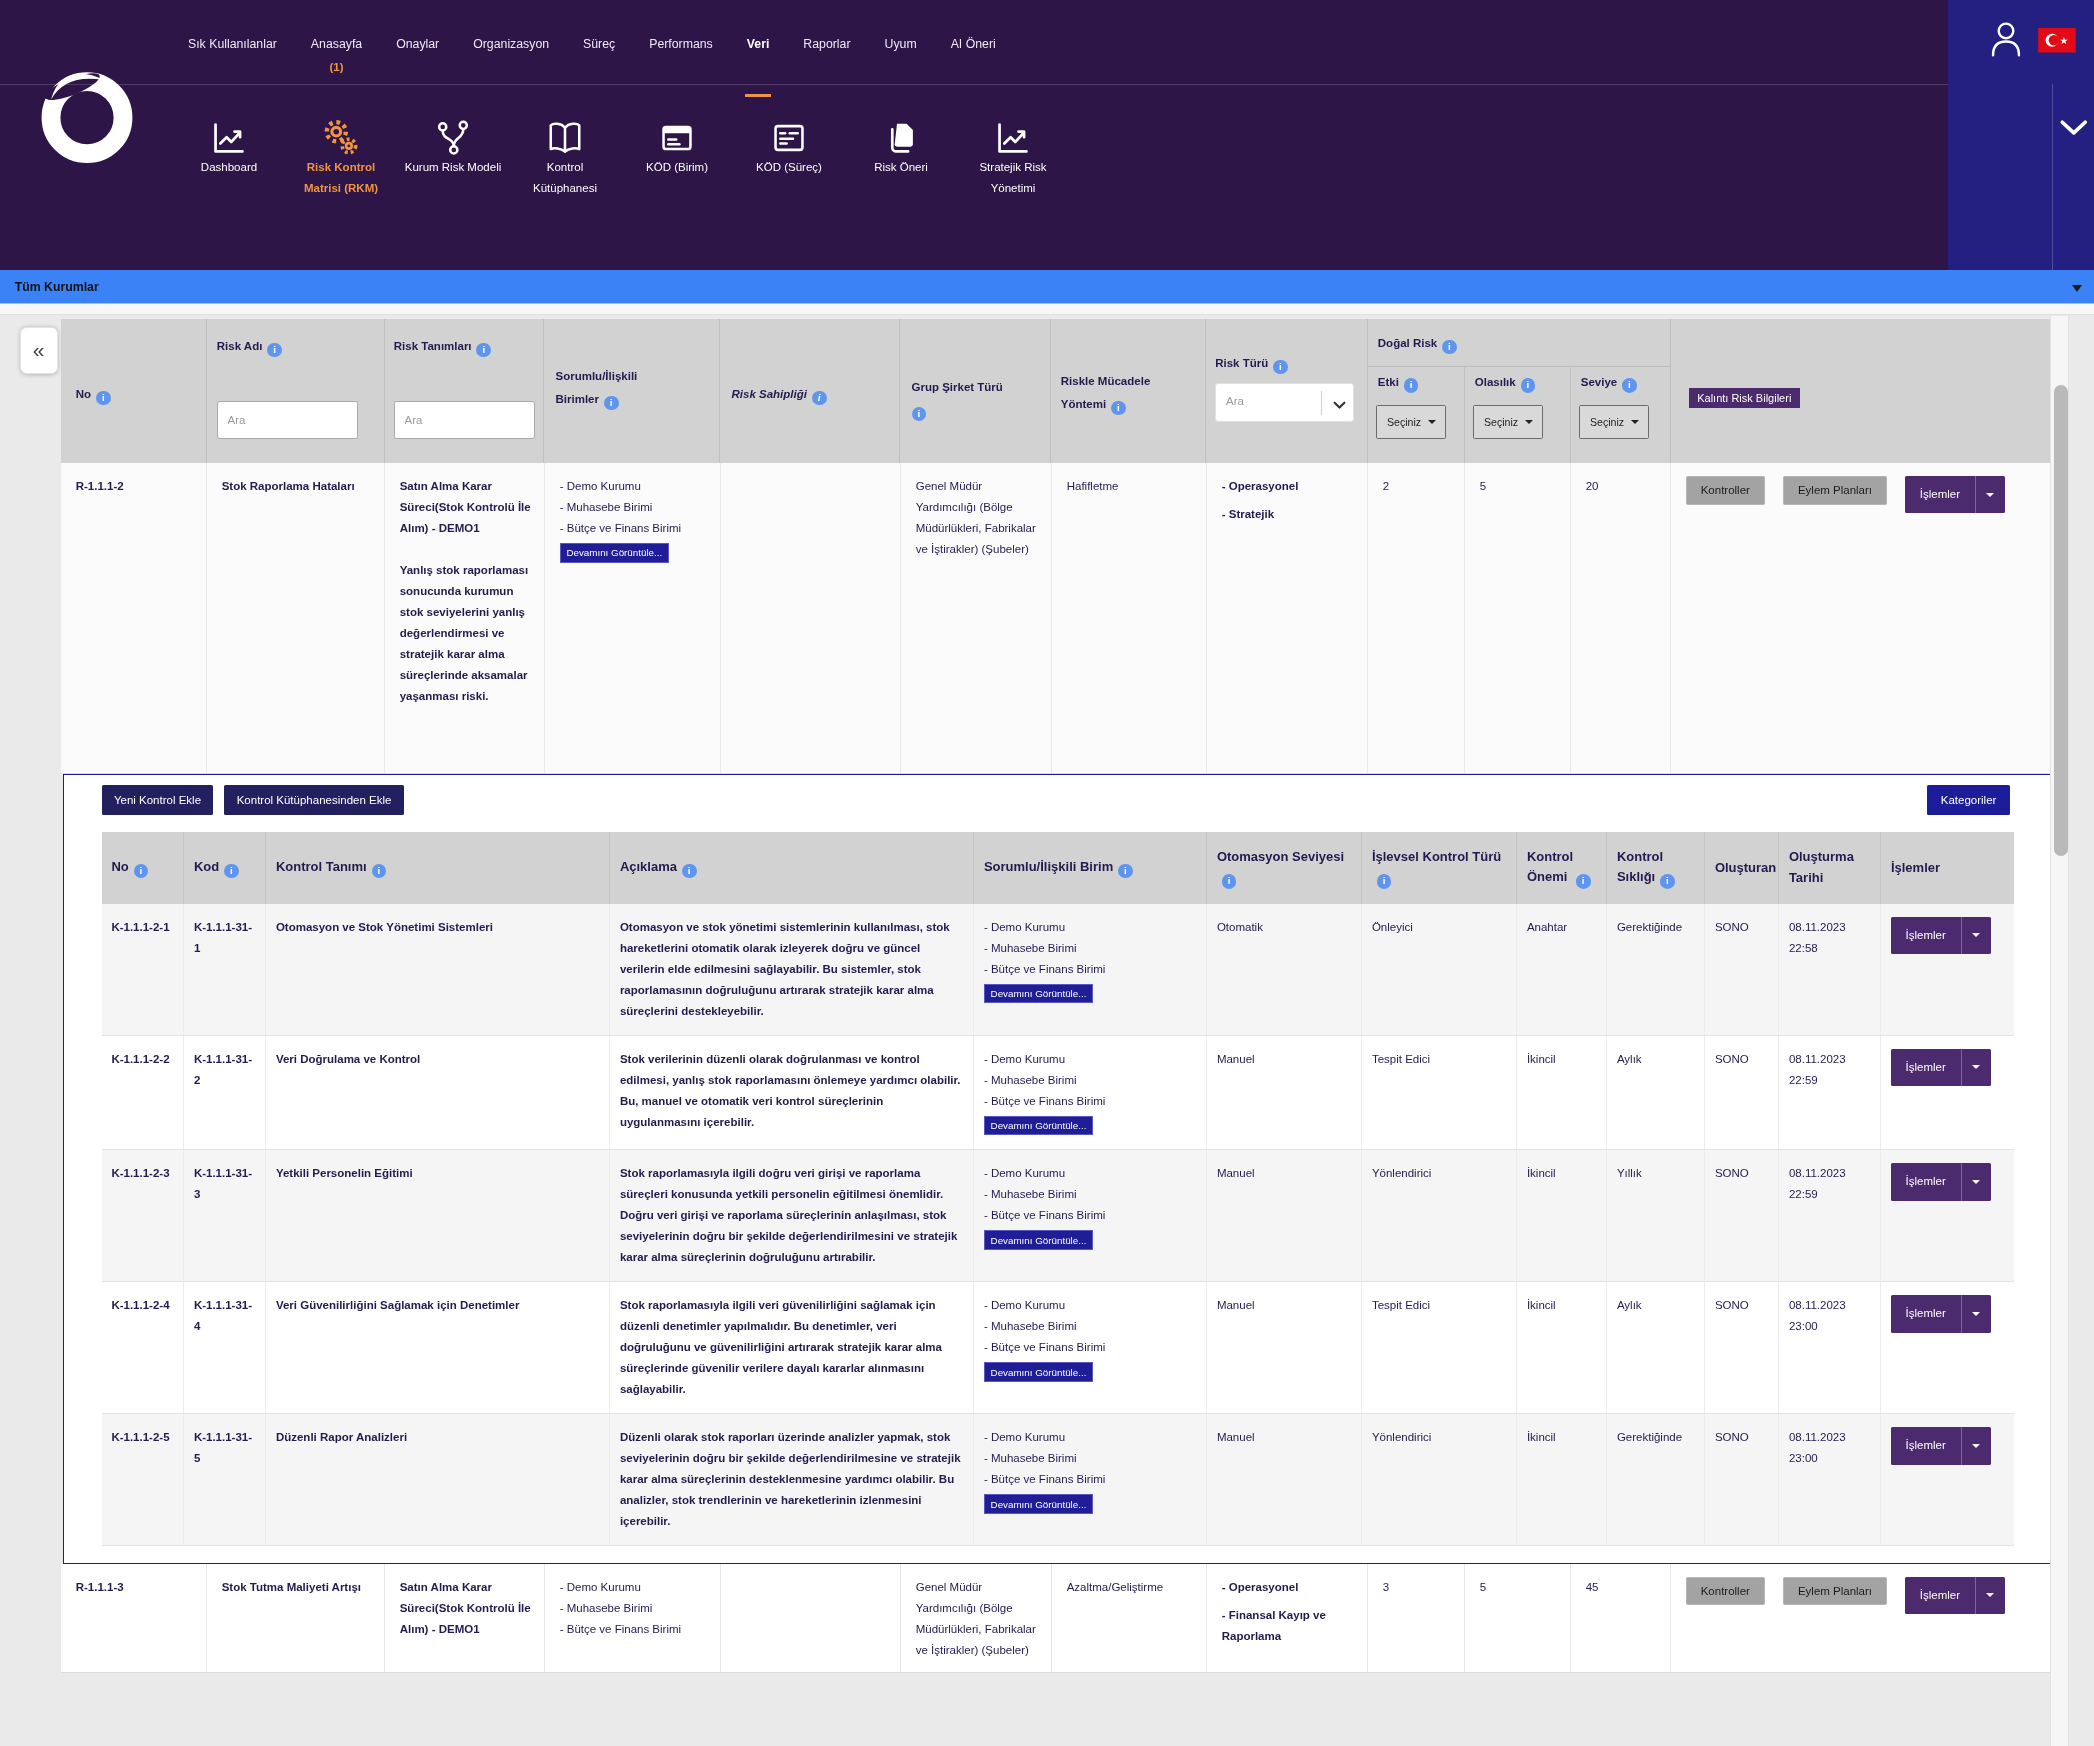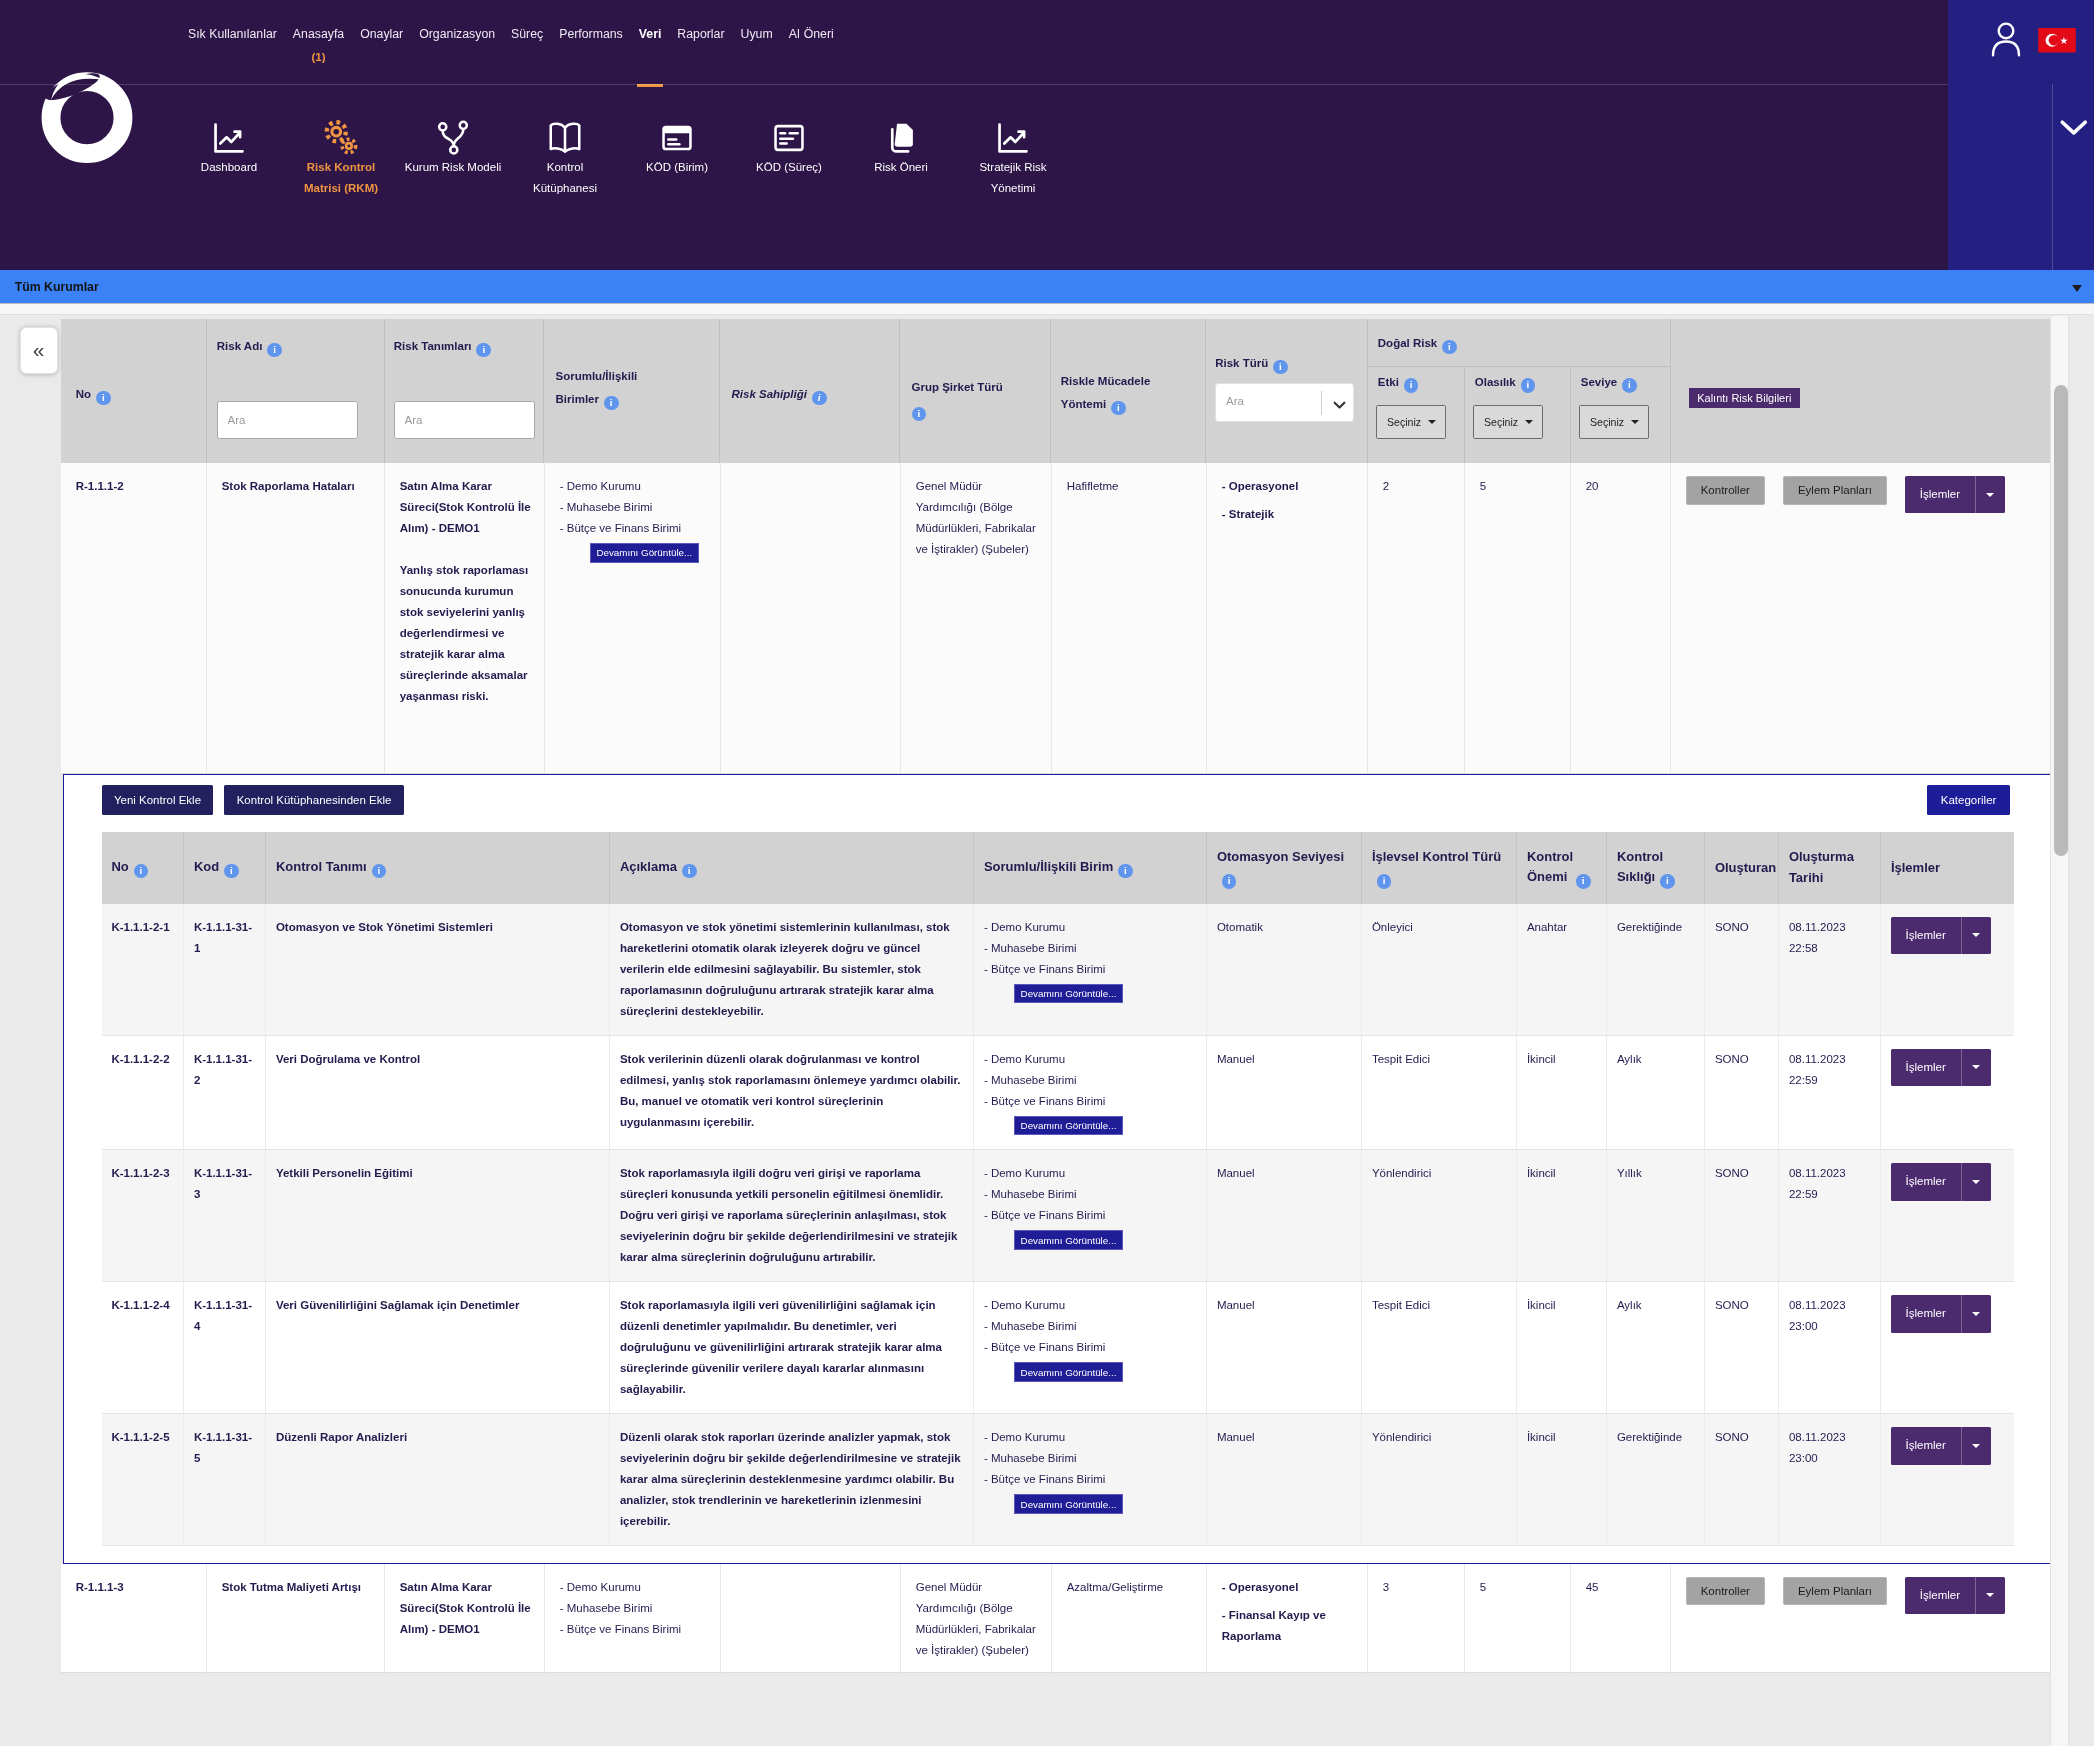--- a/index.html
+++ b/index.html
@@ -4,21 +4,21 @@
 <style>
   * { margin:0; padding:0; box-sizing:border-box; }
   html,body { width:2095px; height:1746px; overflow:hidden; background:#eaeaea;
     font-family:"Liberation Sans", sans-serif; color:#241a4e; }
   body { position:relative; }
 
   
   .topbar { position:absolute; left:0; top:0; width:2095px; height:270px; background:#2e1548; z-index:5; }
   .topbar .hdr-divider { position:absolute; left:0; right:0; top:84px; height:0.8px; background:rgba(255,255,255,.16); }
   .logo { position:absolute; left:33px; top:62px; width:108px; height:108px; }
-  .main-nav { position:absolute; left:188px; top:0; height:84px; display:flex; gap:16px; padding-top:27px; }
+  .main-nav { position:absolute; left:188px; top:0; height:84px; display:flex; gap:34px; padding-top:37px; }
   .nav-item { position:relative; display:flex; flex-direction:column; align-items:center; height:60px; cursor:pointer; }
   .nav-item > span.nv { color:#efeaf4; font-size:12.3px; white-space:nowrap; }
   .nav-item.active > span.nv { color:#fff; font-weight:700; }
   .nav-item.active::after { content:""; position:absolute; left:-1.6px; right:-1.6px; bottom:0; height:3.3px; background:#ef9440; }
   .nav-badge { color:#ef9440; font-size:11.5px; font-weight:700; margin-top:9.8px; }
 
   .corner { position:absolute; right:0; top:0; width:147px; height:270px; background:#232082; }
   .corner .vline { position:absolute; left:104px; top:84px; bottom:0; width:0.8px; background:rgba(255,255,255,.2); }
   .corner .person { position:absolute; left:41px; top:19.6px; }
   .corner .flag { position:absolute; left:90px; top:28px; }
@@ -82,21 +82,21 @@
   .rt-row { display:grid; grid-template-columns:146px 178px 160px 176px 180px 151px 155px 161px 97px 106px 100px 382px;
     background:#fbfbfb; }
   .rt-row .c { padding:13px 13px 11.5px 14.7px; border-right:0.8px solid #e8e8e8; border-bottom:0.8px solid #dcdcdc;
     font-size:11.5px; line-height:21px; color:#241a4e; }
   .row-main { min-height:311px; }
   .row-bottom { background:#fff; min-height:74px; }
   .b { font-weight:700; }
   .tanim-desc { margin-top:21px; }
   .turu-item { font-weight:700; margin-bottom:7.4px; }
   .devamini { display:inline-block; background:#201e96; color:#fff; font-size:9.8px; padding:3.3px 5.7px;
-    border:0.8px solid #5a58c0; margin-top:4.1px; cursor:pointer; white-space:nowrap; font-family:inherit;margin-left:30px; }
+    border:0.8px solid #5a58c0; margin-top:4.1px; cursor:pointer; white-space:nowrap; font-family:inherit; }
   .actions-cell { display:flex; gap:18px; align-items:flex-start; padding-top:13px !important; }
   .btn-gray { background:#a3a3a3; border:0.8px solid #b5b5b5; padding:7.4px 14px; font-size:11.5px; color:#1c1c1c;
     border-radius:1.6px; font-family:inherit; cursor:pointer; white-space:nowrap; }
   .btn-islemler { display:inline-flex; background:#4c2a6e; color:#fff; border-radius:1.6px; font-size:11.5px;
     cursor:pointer; align-items:stretch; }
   .bi-label { padding:8.2px 14.7px; }
   .bi-caret { padding:0 10.6px; border-left:0.8px solid rgba(255,255,255,.28); display:flex; align-items:center; }
   .bi-caret i { width:0; height:0; border-left:4.1px solid transparent; border-right:4.1px solid transparent; border-top:4.9px solid #fff; }
 
   

